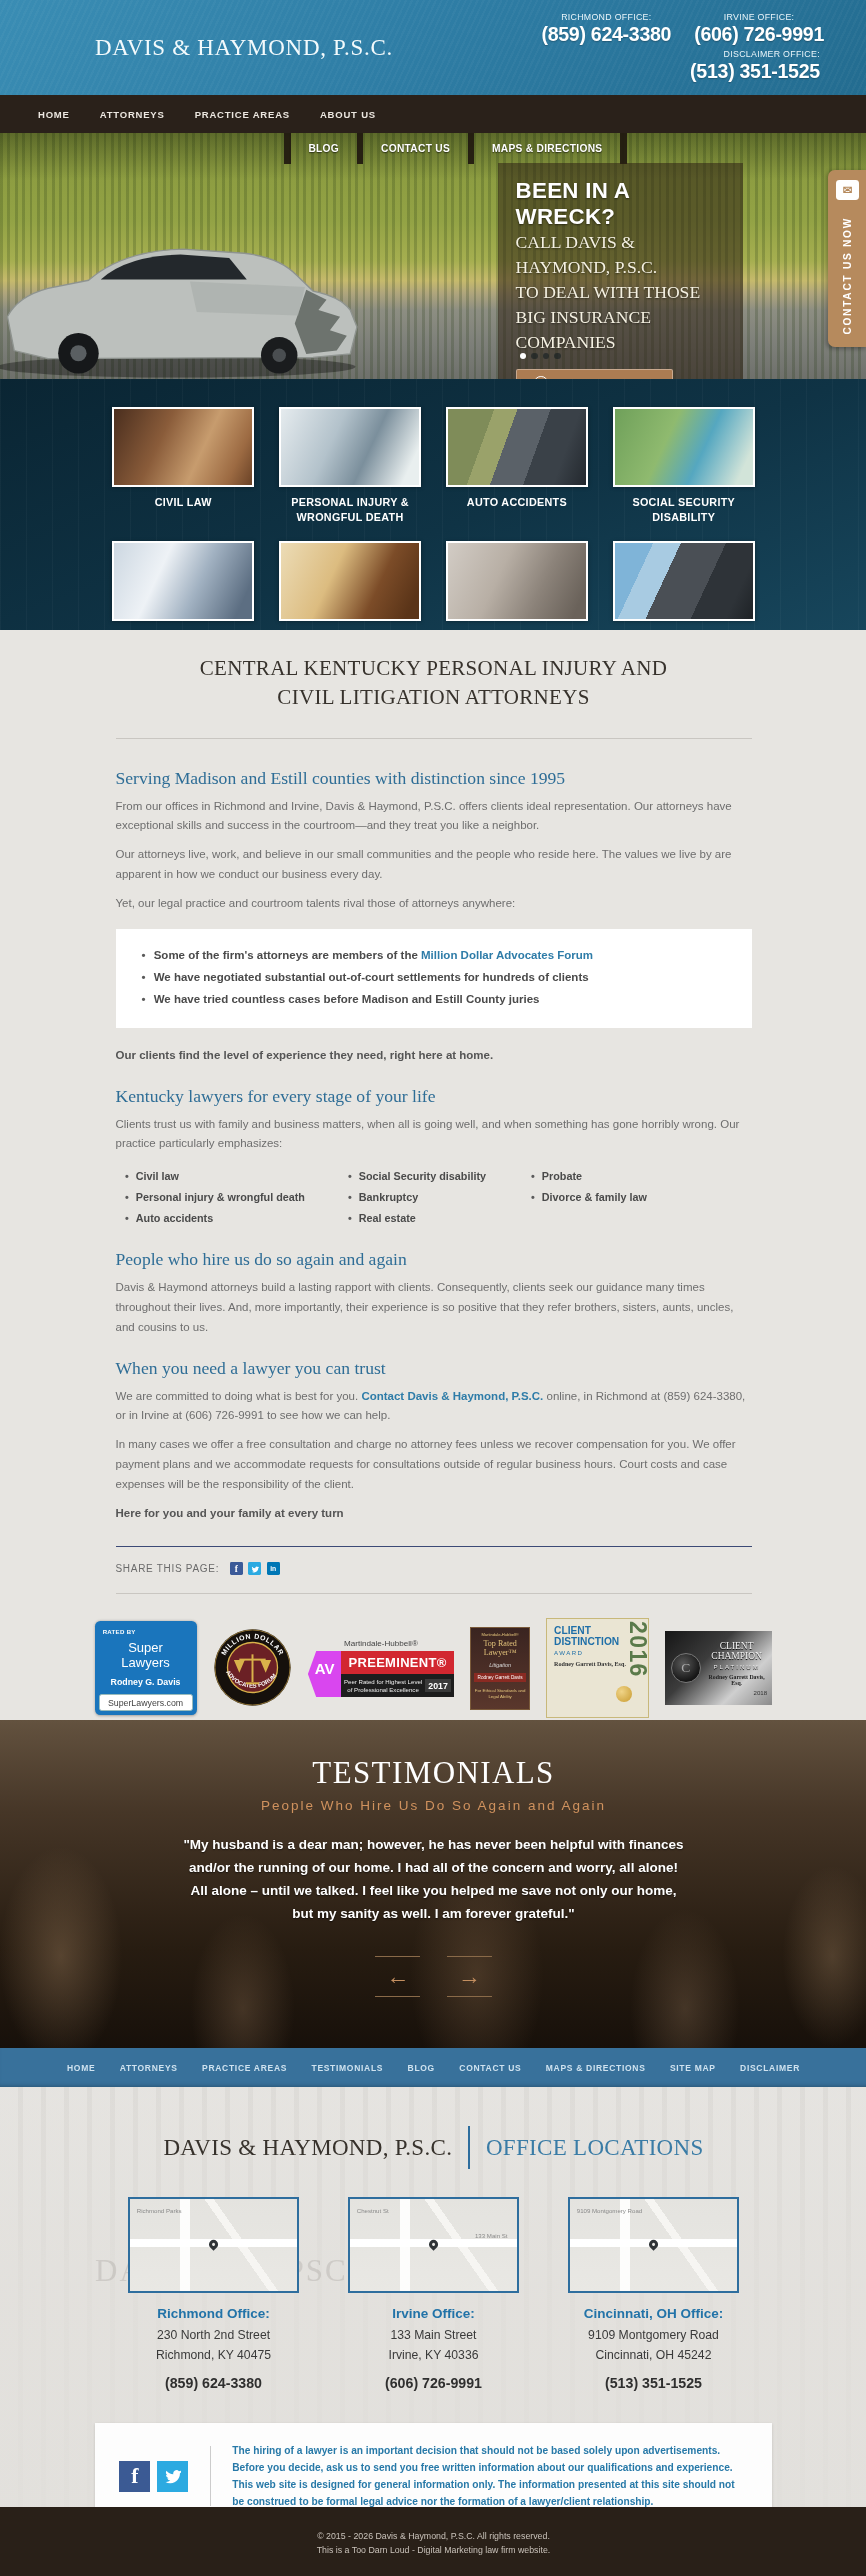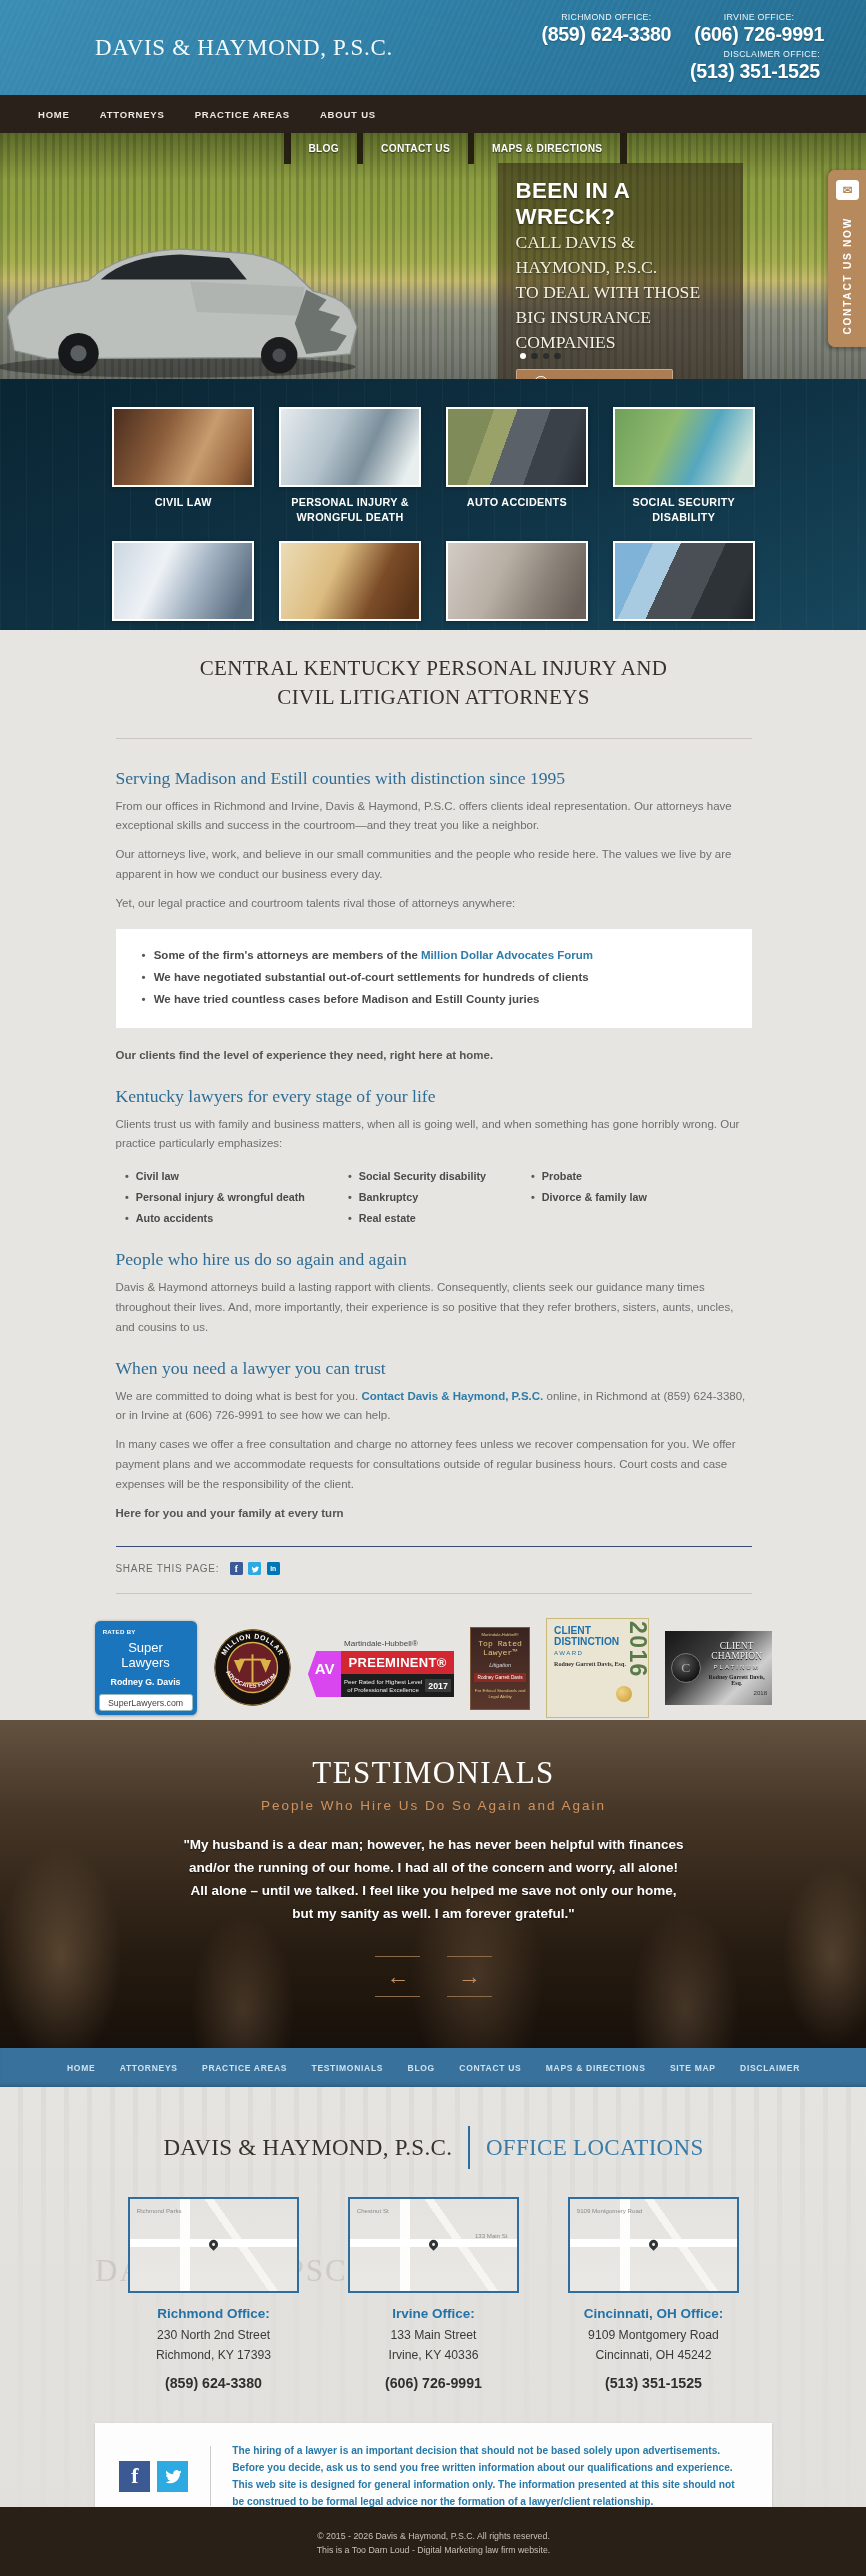--- a/index.html
+++ b/index.html
@@ -98,21 +98,21 @@
   .b-av{ width:146px; text-align:center;}
   .b-av .mh{ font-size:8.1px; color:#444; margin-bottom:2.7px;}
   .av-row{ display:flex; }
   .av-hex{ background:#d946ef; color:#fff; font-weight:bold; font-size:15px; padding:9.5px 6.8px; clip-path:polygon(25% 0,100% 0,100% 100%,25% 100%,0 50%);}
   .av-right{ flex:1;}
   .av-title{ background:#d22730; color:#fff; font-weight:bold; font-size:13px; padding:4.1px 2.7px; letter-spacing:0.3px;}
   .av-sub{ background:#1d1d1d; color:#eee; font-size:6.1px; line-height:8.1px; padding:3.4px 2.7px; display:flex; align-items:center; gap:2.7px;}
   .av-year{ background:#3a3a3a; color:#fff; font-size:8.8px; font-weight:bold; padding:2.7px 3.4px;}
   .b-tr{ width:60px; height:83px; background:linear-gradient(180deg,#3a2420,#5a372c); border:0.7px solid #7a5a3a; text-align:center; padding:4.1px 2.7px; color:#e2c27a;}
   .b-tr .mh2{ font-size:4.1px;}
-  .b-tr .trt{ font-family:Liberation Mono, monospace; font-size:8.1px; line-height:9.5px; margin-top:2px;}
+  .b-tr .trt{ font-family:Liberation Serif, serif; font-size:8.1px; line-height:9.5px; margin-top:2px;}
   .b-tr .trl{ font-size:5.4px; color:#ddd; margin-top:4.1px; font-style:italic;}
   .b-tr .trp{ background:#8a2a22; color:#fff; font-size:4.7px; padding:2px 0.7px; margin-top:5.4px;}
   .b-tr .trf{ font-size:4.4px; margin-top:5.4px; line-height:6.1px;}
   .b-cd{ width:103px; height:100px; background:#eae5d3; border:0.7px solid #c8b87a; position:relative; padding:5.4px 17.6px 5.4px 6.8px; overflow:hidden;}
   .b-cd .cdt{ color:#1f6fa8; font-weight:bold; font-size:10.2px; line-height:11.5px;}
   .b-cd .cda{ color:#1f6fa8; font-size:6.1px; letter-spacing:1.4px; margin-top:1.4px;}
   .b-cd .cdp{ font-family:"Liberation Serif",serif; font-size:6.1px; font-weight:bold; color:#333; margin-top:5.4px;}
   .b-cd .cdy{ position:absolute; right:-2.7px; top:1.4px; font-size:23px; font-weight:bold; color:#5a7a4a; writing-mode:vertical-rl; letter-spacing:1.4px;}
   .b-cd .seal{ position:absolute; right:16.2px; bottom:15px; width:16.2px; height:16.2px; border-radius:50%; background:radial-gradient(circle at 35% 35%,#f0d488,#c89a2e);}
   .b-cc{ width:107px; height:74px; background:linear-gradient(135deg,#161616,#3c3c3c 38%,#cfcfcf 72%,#8a8a8a); display:flex; align-items:center; padding:5.4px; color:#eee;}
@@ -440,21 +440,21 @@
       <span class="loc-div"></span>
       <span class="loc-h-right">OFFICE LOCATIONS</span>
     </div>
     <div class="loc-cards">
       <div class="loc-card">
         <div class="map">
           <span class="map-label">Richmond Parks</span>
           <span class="pin"></span>
         </div>
         <div class="loc-name">Richmond Office:</div>
-        <div class="loc-addr"><span>230 North 2nd Street</span><br><span>Richmond, KY 17393</span></div>
+        <div class="loc-addr"><span>230 North 2nd Street</span><br><span>Richmond, KY 40475</span></div>
         <div class="loc-phone">(859) 624-3380</div>
       </div>
       <div class="loc-card">
         <div class="map">
           <span class="map-label">Chestnut St</span>
           <span class="map-label2">133 Main St</span>
           <span class="pin"></span>
         </div>
         <div class="loc-name">Irvine Office:</div>
         <div class="loc-addr"><span>133 Main Street</span><br><span>Irvine, KY 40336</span></div>

